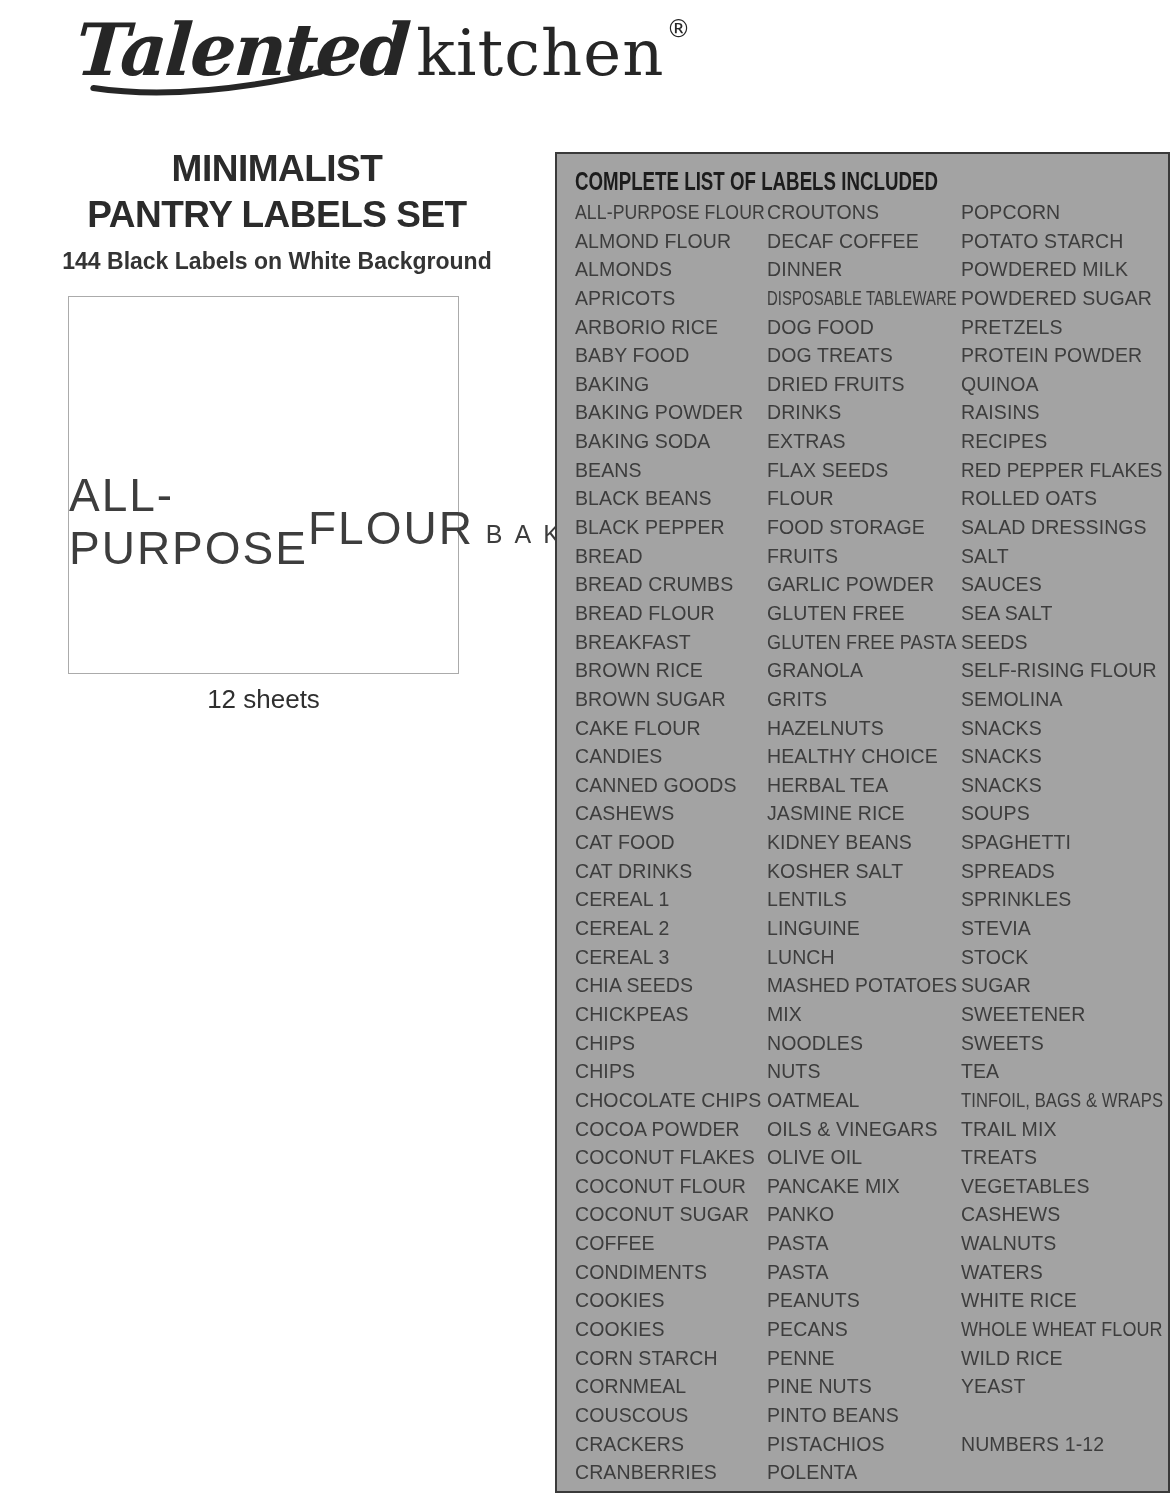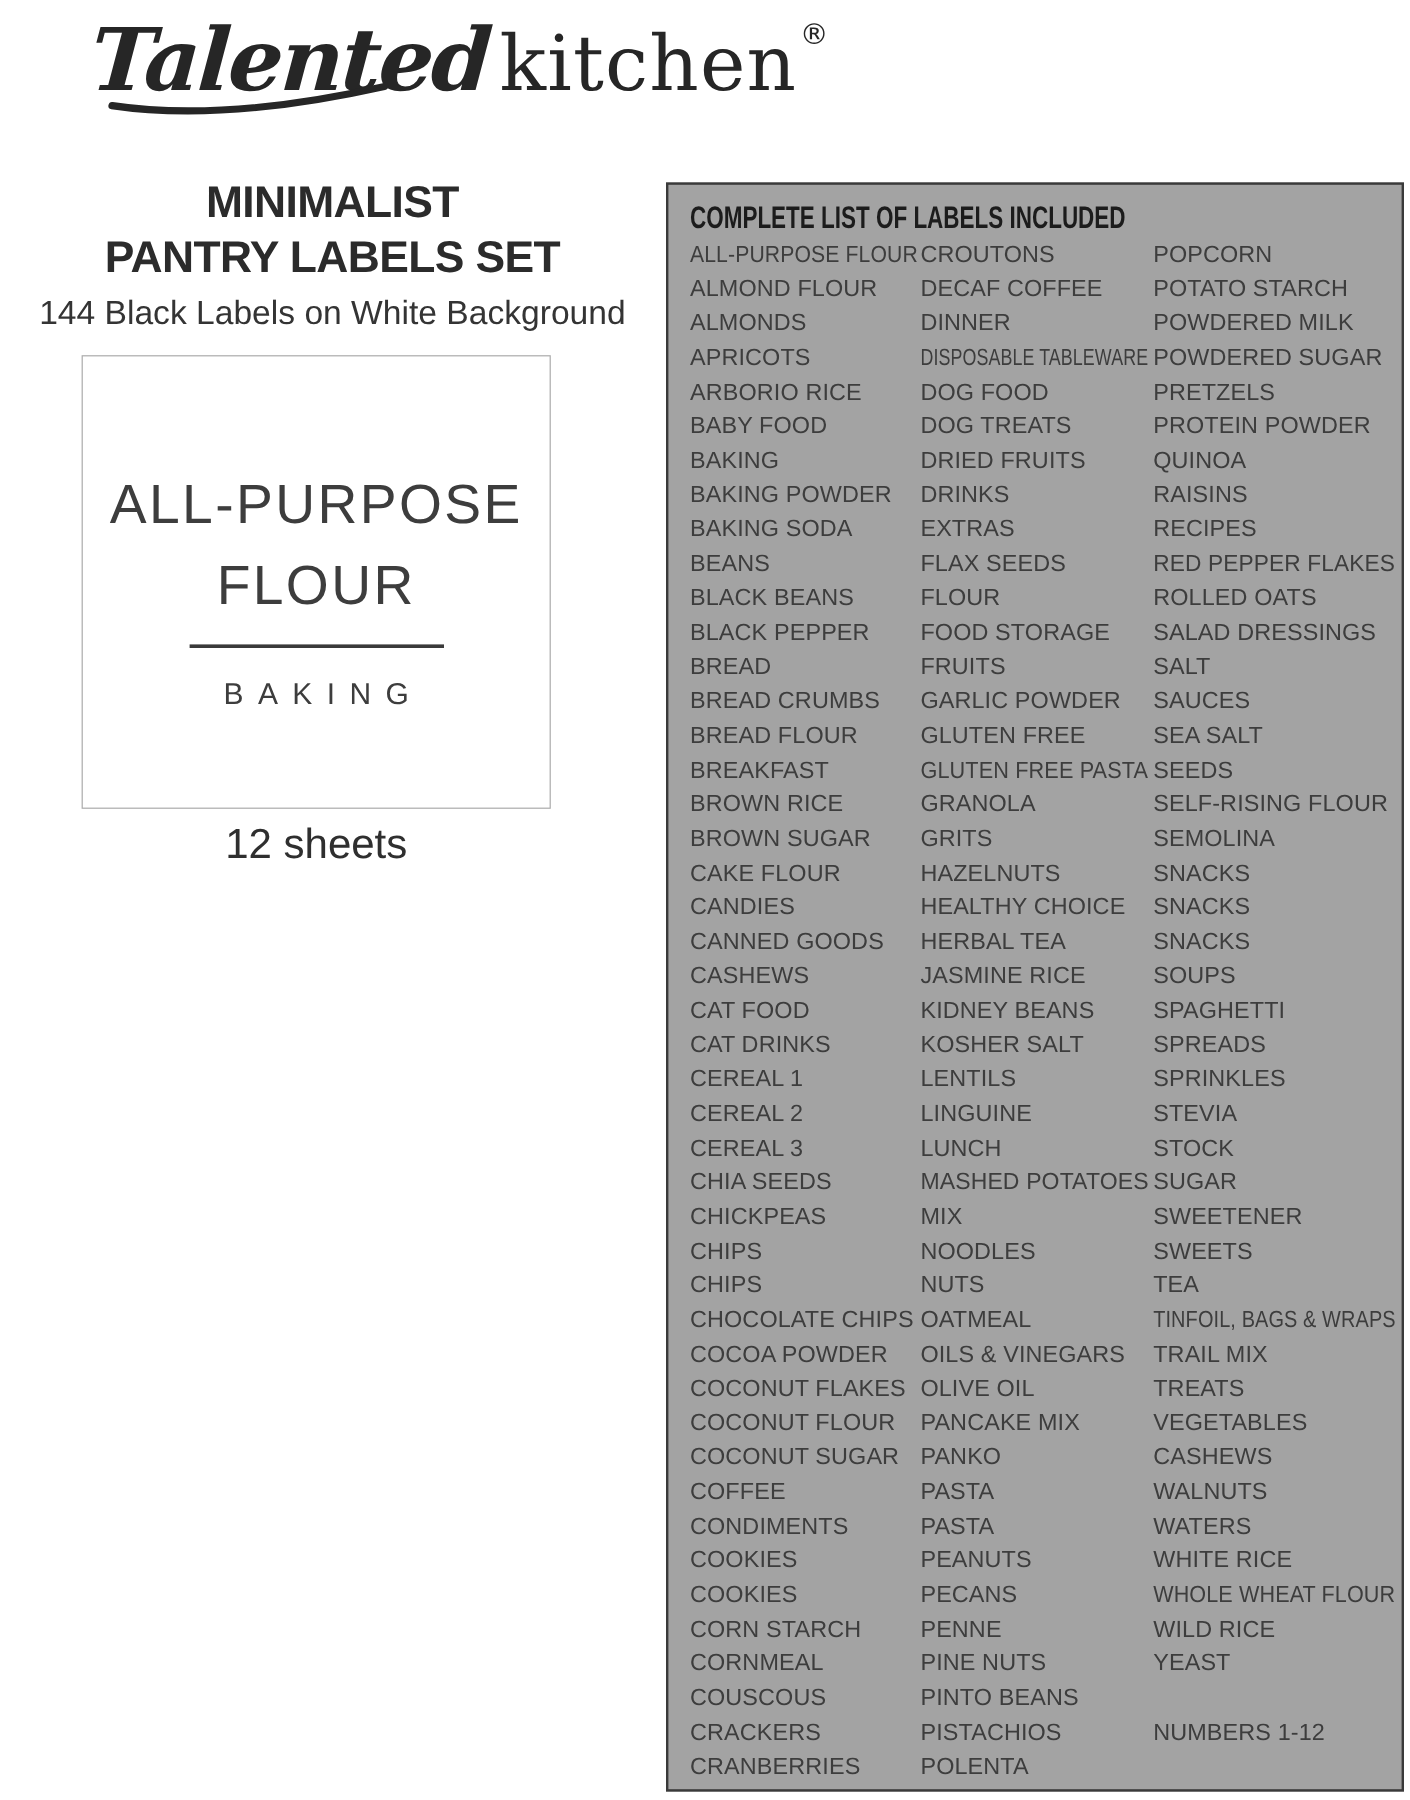--- a/index.html
+++ b/index.html
@@ -43,50 +43,50 @@
   
   .heading {
     position:absolute; left:12px; top:146px; width:530px;
     text-align:center; color:#2b2b2b;
   }
   .heading .t1, .heading .t2 {
     font-weight:bold; font-size:37px; line-height:46px;
     letter-spacing:-0.5px;
   }
   .heading .sub {
-    font-weight:normal; font-size:28px; line-height:40px;
+    font-weight:bold; font-size:23px; line-height:40px;
     margin-top:3px; color:#343434; white-space:nowrap;
   }
 
   
   .sample-box {
     position:absolute; left:68px; top:296px;
     width:391px; height:378px;
     border:1px solid #ababab;
     background:#fff;
-    display:flex; flex-direction:column; align-items:center;
-    padding-top:97px;
+    display:flex; flex-direction:row; align-items:center;
+    padding-top:73px;
     color:#3d3d3d;
   }
   .sample-line {
     font-size:46px; line-height:53px; font-weight:400;
     letter-spacing:2px; color:#3d3d3d;
   }
   .sample-line.second { margin-top:14px; }
   .sample-divider {
     width:212px; height:3px; background:#3a3a3a; margin-top:23px;
   }
   .sample-category {
     margin-top:25px;
     font-size:25px; letter-spacing:12px; text-indent:12px;
     color:#3d3d3d;
   }
   .sheets {
     position:absolute; left:68px; top:684px; width:391px;
-    text-align:center; font-size:35px; color:#2f2f2f;
+    text-align:center; font-size:26px; color:#2f2f2f;
   }
 
   
   .list-box {
     position:absolute; left:555px; top:152px;
     width:615px; height:1341px;
     border:2px solid #3a3a3a;
     background:#a3a3a3;
   }
   .list-header {

